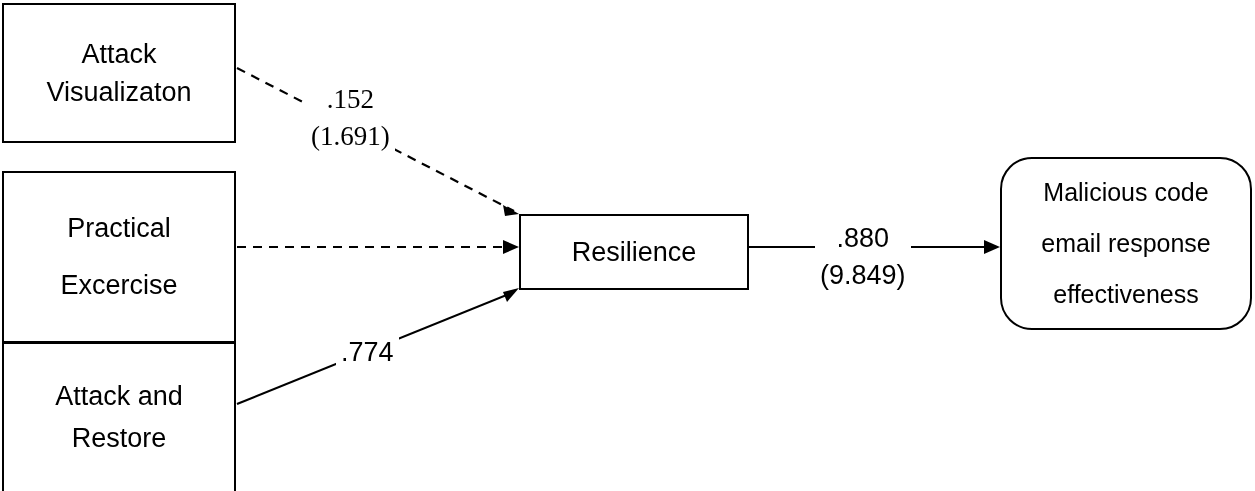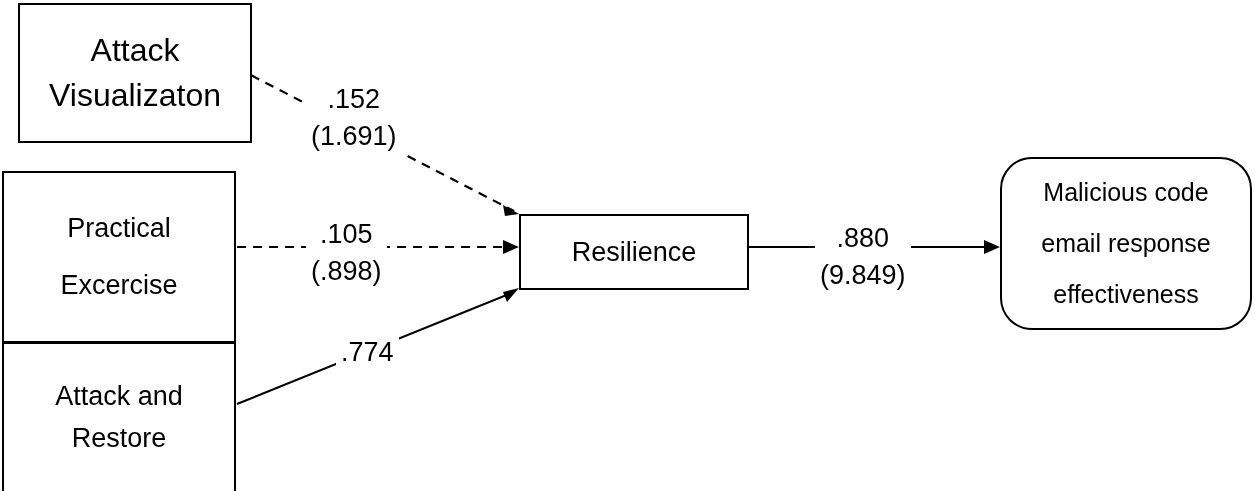--- a/index.html
+++ b/index.html
@@ -31,23 +31,23 @@
     justify-content: center;
     text-align: center;
     z-index: 3;
   }
   .node-box .node-line {
     display: block;
     white-space: nowrap;
   }
   
   #node-attack-visualization {
-    left: 18px;  top: 3px;
+    left: 2px;  top: 3px;
     width: 234px; height: 140px;
-    font-size: 32px;
+    font-size: 27px;
     line-height: 1.42;
   }
   #node-practical-exercise {
     left: 2px;  top: 171px;
     width: 234px; height: 172px;
     font-size: 27px;
     line-height: 2.10;
   }
   #node-backup-restore {
     left: 2px;  top: 342px;
@@ -75,21 +75,21 @@
     font-size: 27px;
     line-height: 1.36;
     white-space: nowrap;
     z-index: 4;
     padding: 1px 5px;
   }
   .path-label .coef,
   .path-label .tval {
     display: block;
   }
-  #label-path-av { left: 306px; top: 80px; }
+  #label-path-av { left: 306px; top: 80px; font-family: Liberation Serif, serif; }
   #label-path-pe { left: 306px; top: 215px; }
   #label-path-br { left: 289px; top: 333px; margin-left: 47px; }
   #label-path-res { left: 815px; top: 219px; }
 
   
   #edge-layer {
     position: absolute;
     left: 0; top: 0;
     width: 1255px;
     height: 491px;
@@ -159,24 +159,20 @@
     <span class="node-line">Malicious code</span>
     <span class="node-line">email response</span>
     <span class="node-line">effectiveness</span>
   </div>
 
   <div class="path-label" id="label-path-av">
     <span class="coef">.152</span>
     <span class="tval">(1.691)</span>
   </div>
 
-  <div class="path-label" id="label-path-pe">
-    <span class="coef">.105</span>
-    <span class="tval">(.898)</span>
-  </div>
 
   <div class="path-label" id="label-path-br">
     <span class="coef">.774</span>
   </div>
 
   <div class="path-label" id="label-path-res">
     <span class="coef">.880</span>
     <span class="tval">(9.849)</span>
   </div>
 

